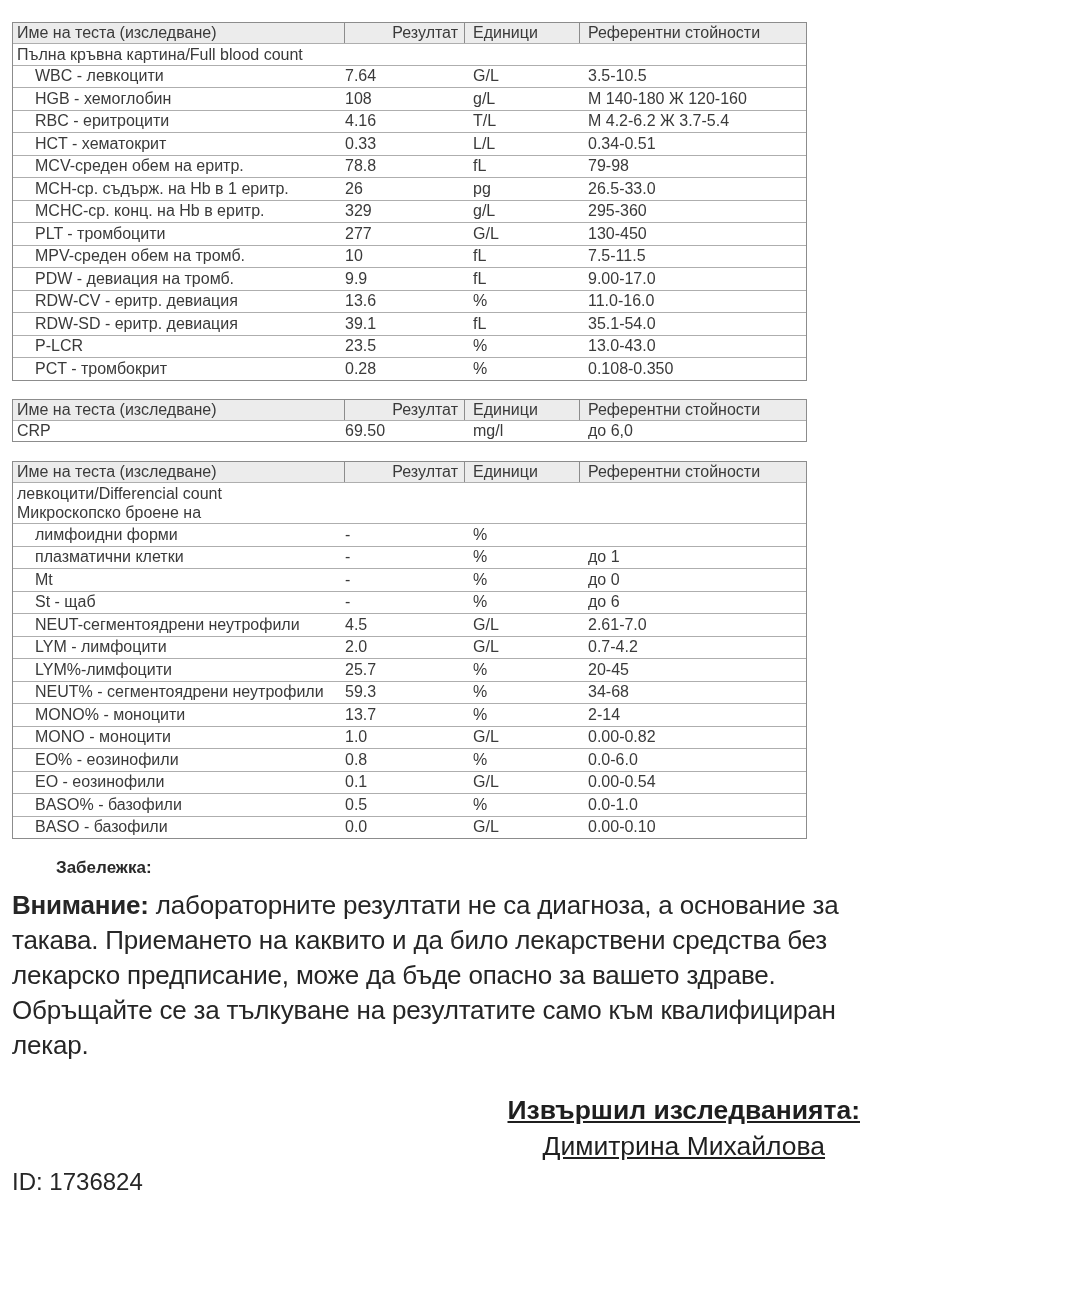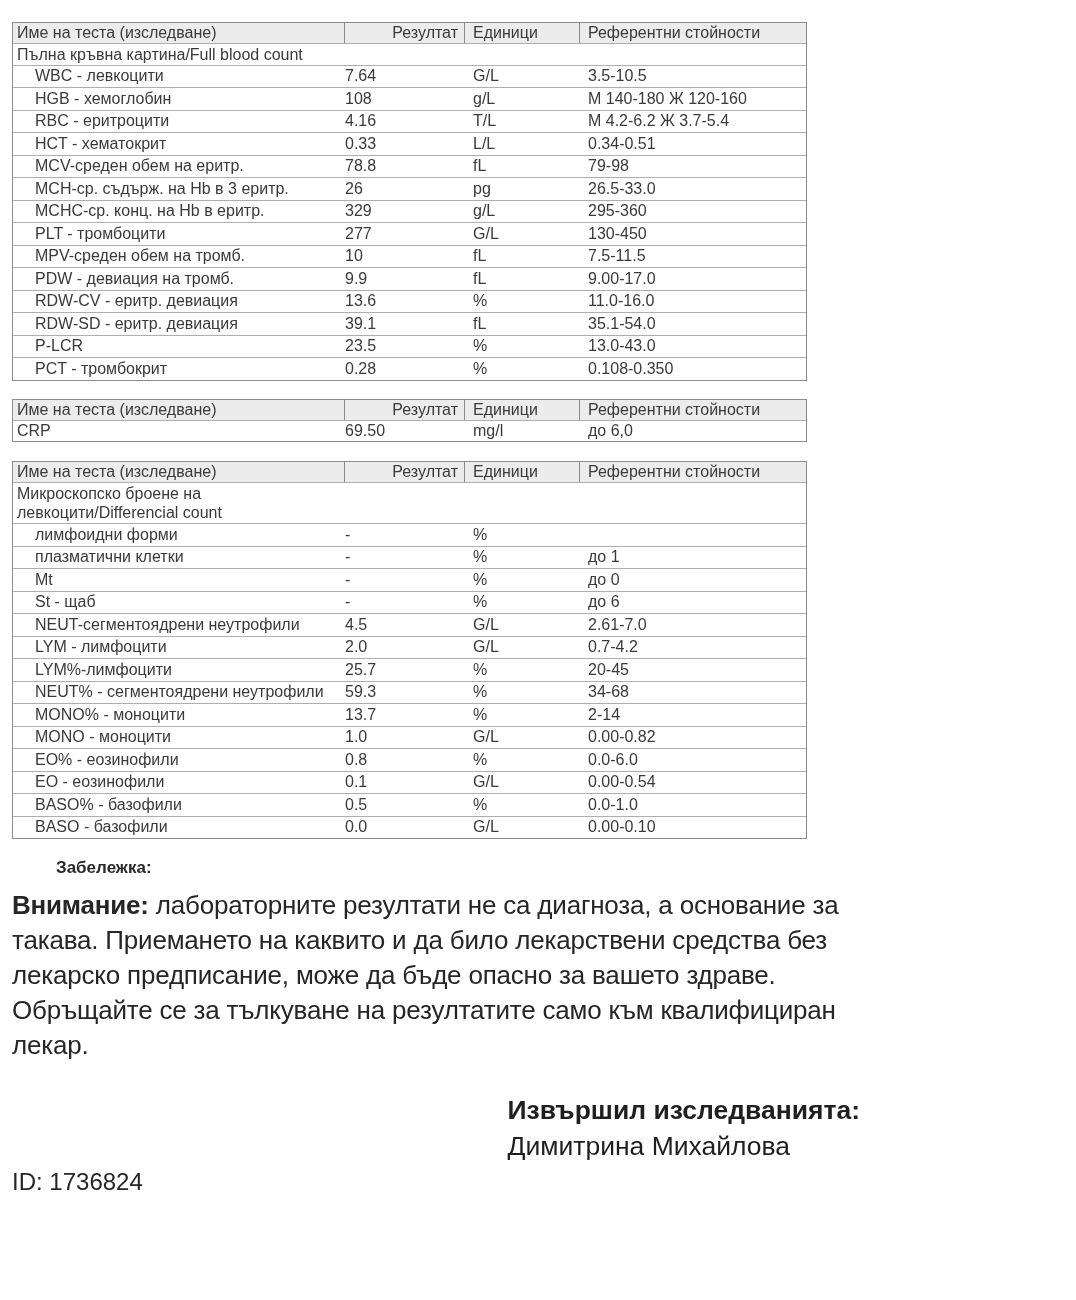--- a/index.html
+++ b/index.html
@@ -71,24 +71,25 @@
     width: 862px;
     font-size: 26px; line-height: 35px;
     color: #262626;
     letter-spacing: -0.2px;
   }
   .warning .bold { font-weight: bold; }
 
   
   .signature {
     position: absolute; right: 216px; top: 1092px;
-    text-align: left;
+    text-align: center;
     font-size: 26.5px; line-height: 36px;
     color: #1f1f1f;
     white-space: nowrap;
+    text-decoration: underline;
   }
   .sig-label { font-weight: bold; }
   .doc-id {
     position: absolute; left: 12px; top: 1168px;
     font-size: 24px; color: #262626;
   }
 </style>
 </head>
 <body>
 
@@ -126,21 +127,21 @@
       <div class="units">L/L</div>
       <div class="reference">0.34-0.51</div>
     </div>
     <div class="t-row indent">
       <div class="name">MCV-среден обем на еритр.</div>
       <div class="result">78.8</div>
       <div class="units">fL</div>
       <div class="reference">79-98</div>
     </div>
     <div class="t-row indent">
-      <div class="name">MCH-ср. съдърж. на Hb в 3 еритр.</div>
+      <div class="name">MCH-ср. съдърж. на Hb в 1 еритр.</div>
       <div class="result">26</div>
       <div class="units">pg</div>
       <div class="reference">26.5-33.0</div>
     </div>
     <div class="t-row indent">
       <div class="name">MCHC-ср. конц. на Hb в еритр.</div>
       <div class="result">329</div>
       <div class="units">g/L</div>
       <div class="reference">295-360</div>
     </div>
@@ -204,22 +205,22 @@
   </div>
 
 <div class="lab-table" id="table-3">
     <div class="t-head">
       <div class="t-hcell c0">Име на теста (изследване)</div>
       <div class="t-hcell c1">Резултат</div>
       <div class="t-hcell c2">Единици</div>
       <div class="t-hcell c3">Референтни стойности</div>
     </div>
     <div class="t-section">
+      <div>левкоцити/Differencial count</div>
       <div>Микроскопско броене на</div>
-      <div>левкоцити/Differencial count</div>
     </div>
     <div class="t-row indent">
       <div class="name">лимфоидни форми</div>
       <div class="result">-</div>
       <div class="units">%</div>
       <div class="reference"></div>
     </div>
     <div class="t-row indent">
       <div class="name">плазматични клетки</div>
       <div class="result">-</div>

